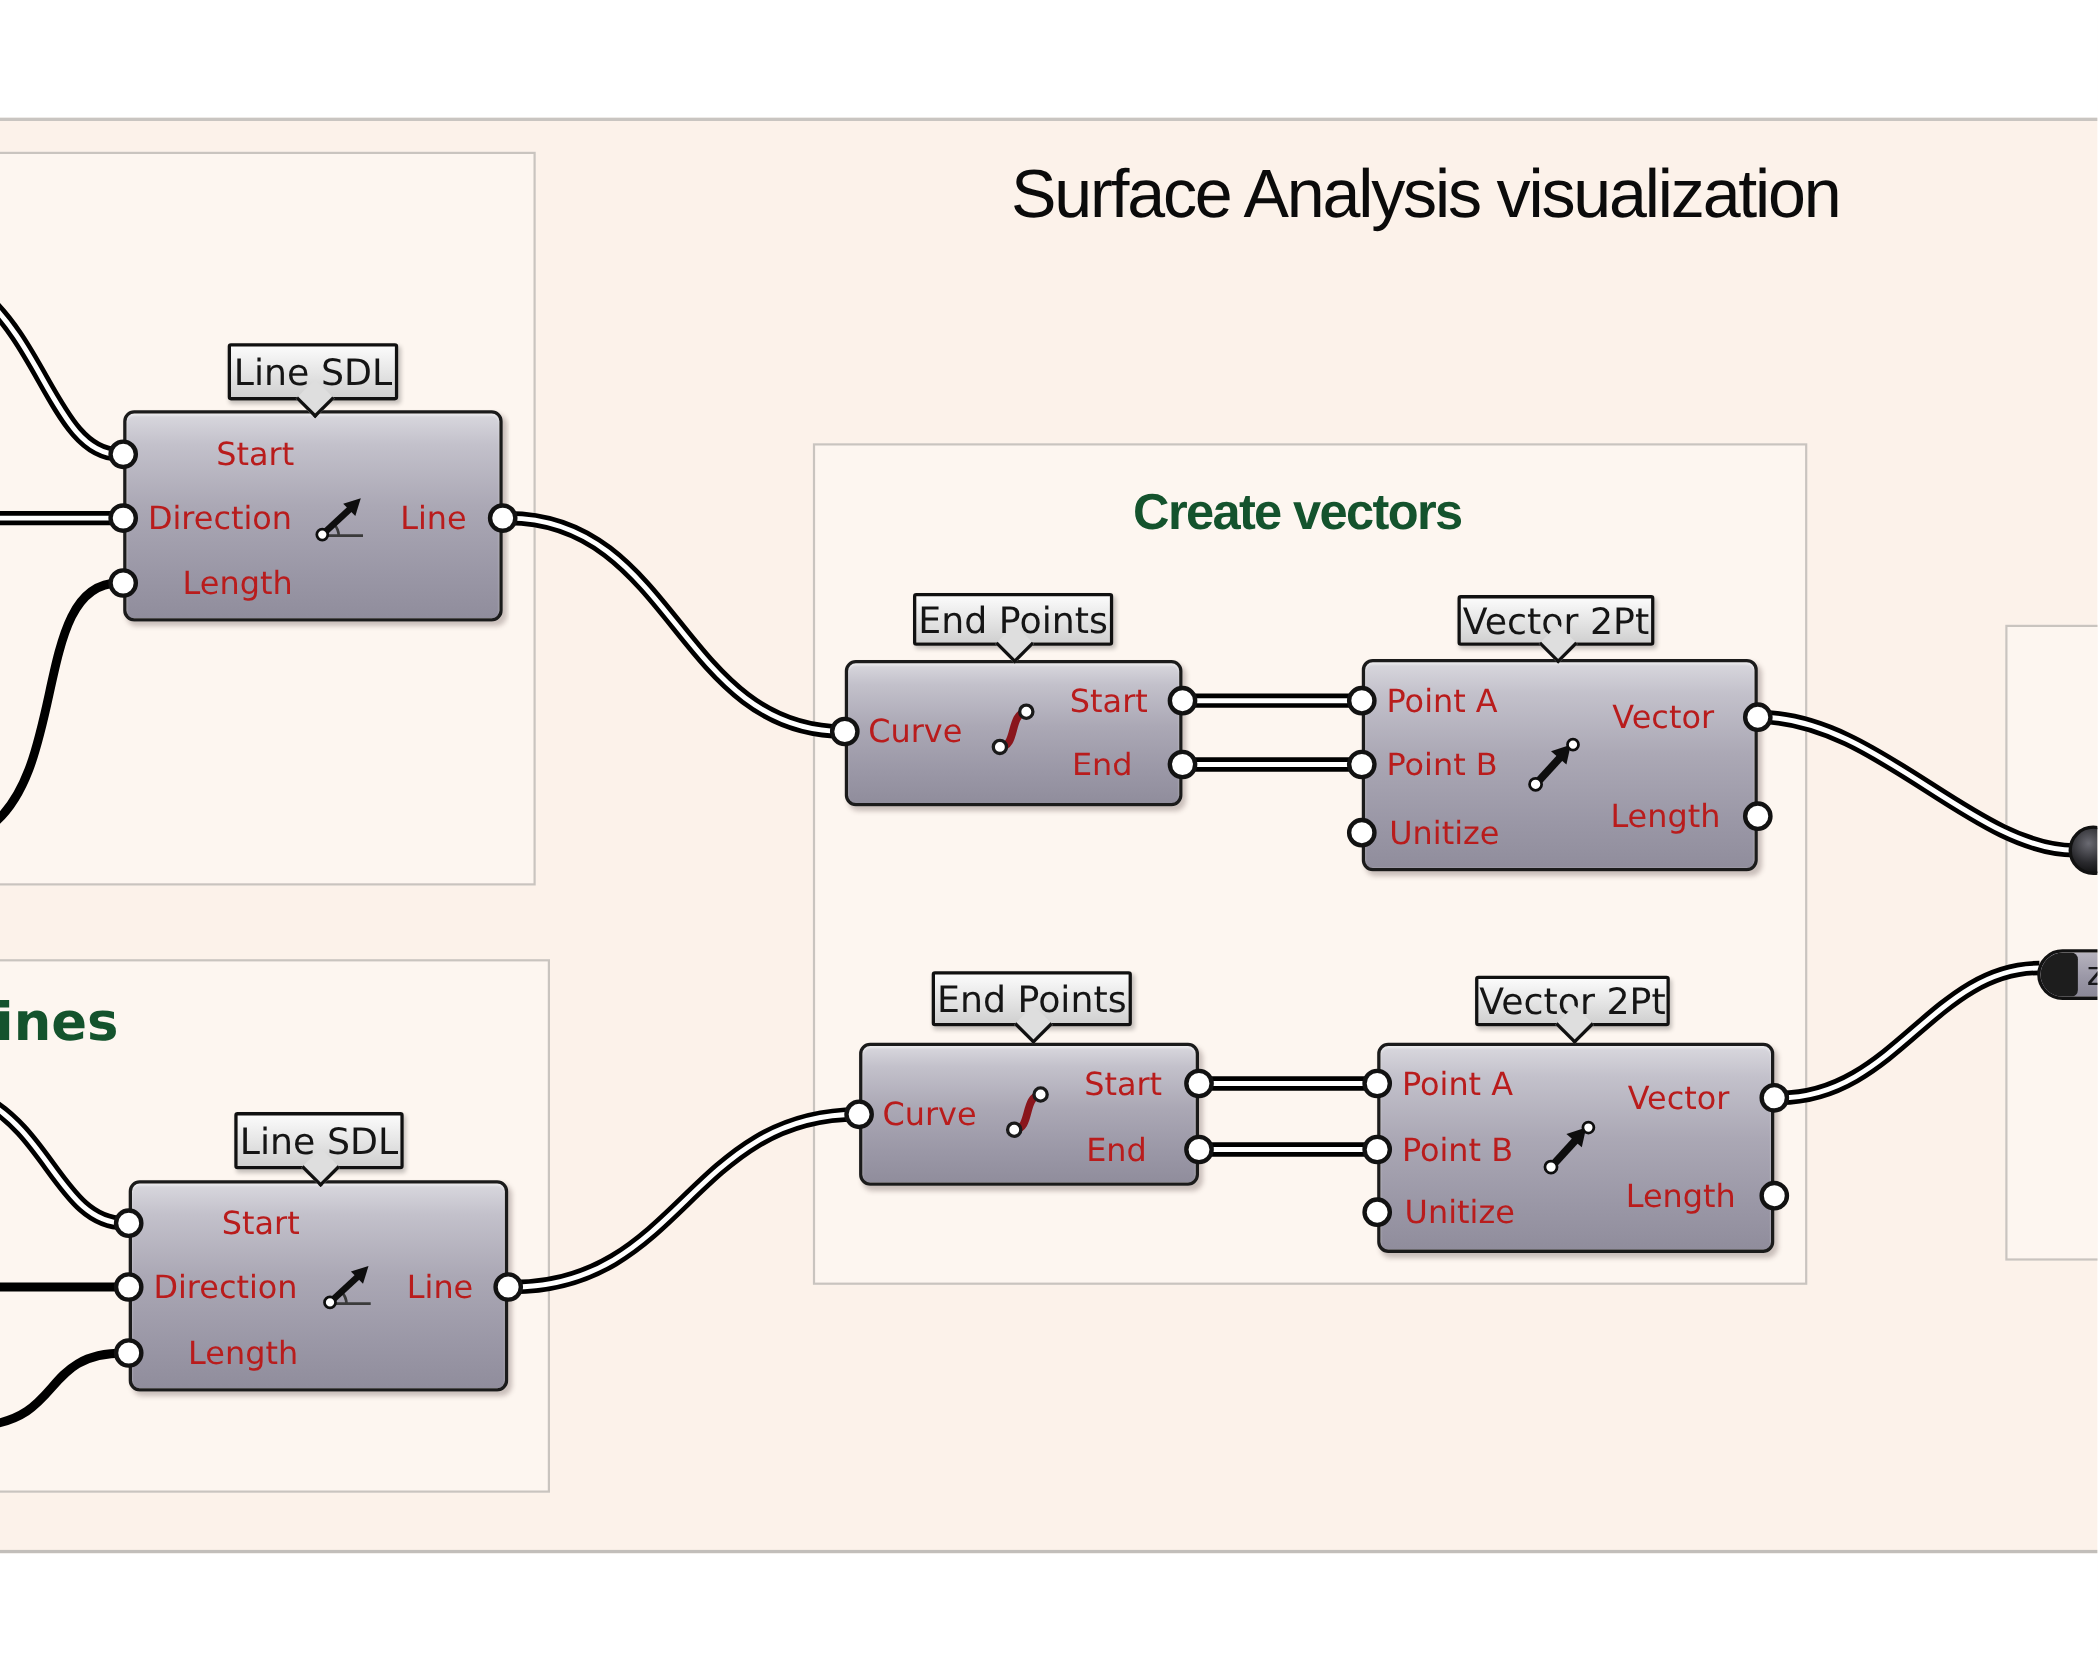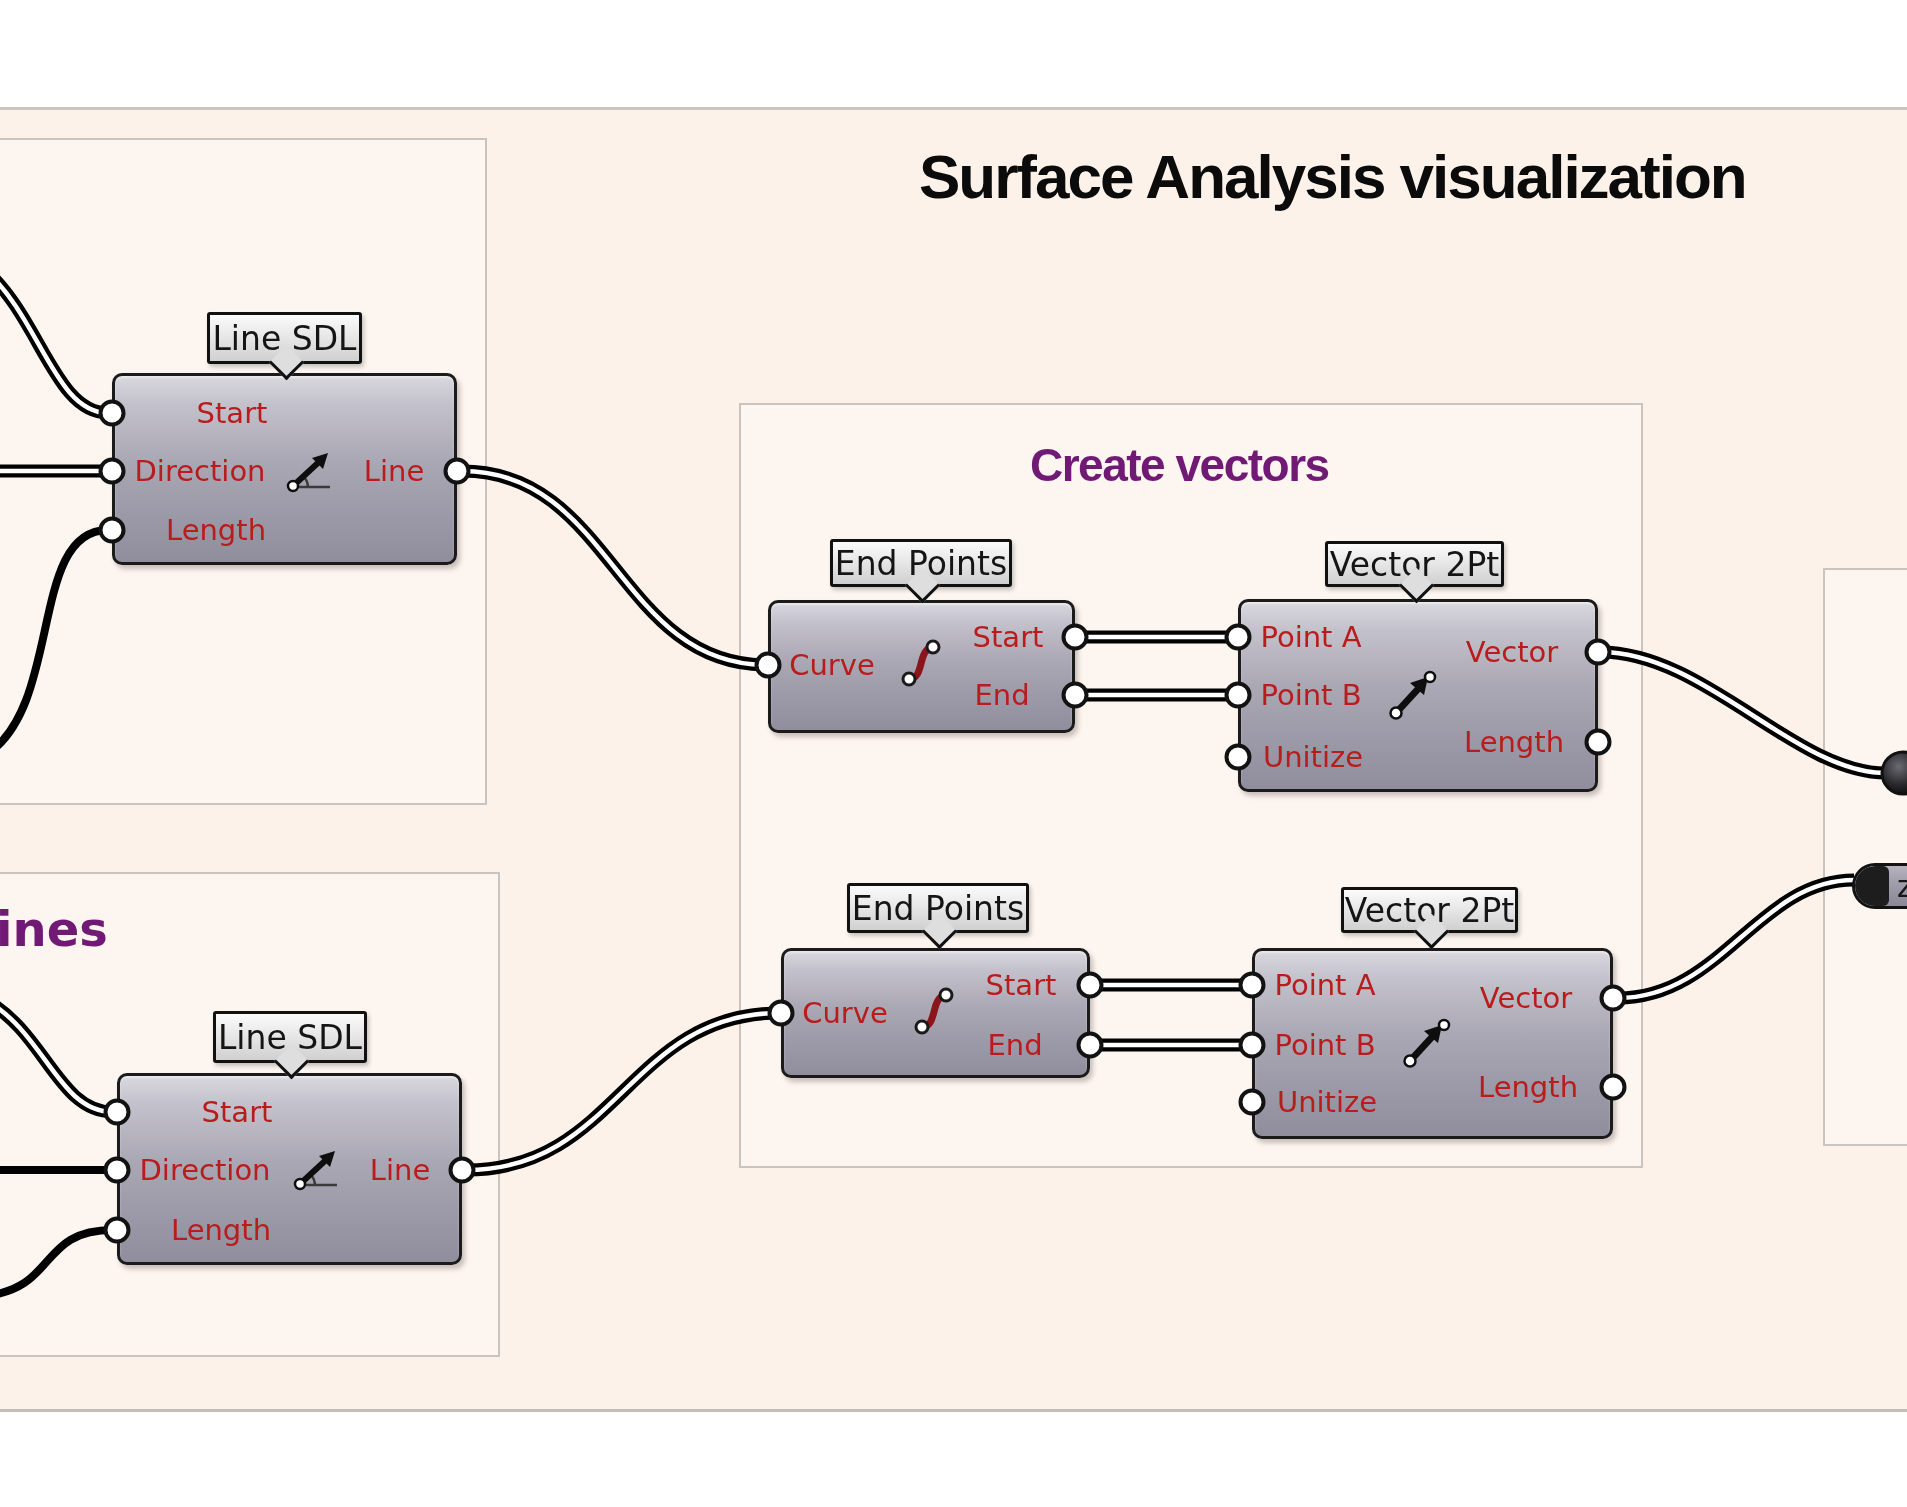--- a/index.html
+++ b/index.html
@@ -3,21 +3,21 @@
 <meta charset="utf-8">
 <style>
   html,body{margin:0;padding:0;background:#ffffff;}
   #page{position:relative;width:1907px;height:1507px;overflow:hidden;background:#ffffff;
         font-family:"DejaVu Sans","Liberation Sans",sans-serif;}
   
   #canvas-area{position:absolute;left:0;top:107px;width:1907px;height:1299px;
       background:#fcf2ea;border-top:3px solid #c9c5c1;border-bottom:3px solid #c2beba;}
   
   .group{position:absolute;background:#fdf6f0;border:2px solid #c9c4bf;box-sizing:border-box;}
-  .group-label{position:absolute;color:#701a75;font-family:"Liberation Sans",sans-serif;font-weight:bold;white-space:nowrap;text-align:right;}
+  .group-label{position:absolute;color:#14532d;font-family:"Liberation Sans",sans-serif;font-weight:bold;white-space:nowrap;text-align:right;}
   
   .comp{position:absolute;box-sizing:border-box;border:3px solid #1b1b1b;border-radius:10px;
       background:linear-gradient(180deg,#d9d8de 0%,#c3c1cb 15%,#aba8b5 45%,#9a97a6 78%,#908d9c 100%);
       box-shadow:3px 4px 5px rgba(70,45,45,.28), inset 0 2px 2px rgba(255,255,255,.45);}
   .plabel{position:absolute;transform:translate(-50%,-50%);font-size:29px;color:#b91c1c;white-space:nowrap;z-index:7;}
   
   .tip{position:absolute;box-sizing:border-box;border:3px solid #111;border-radius:3px;
       background:linear-gradient(180deg,#fbfbfb 0%,#e8e8e8 45%,#d0d0d0 100%);
       box-shadow:2px 3px 4px rgba(0,0,0,.22);z-index:8;text-align:center;
       font-size:33px;color:#151515;display:flex;align-items:center;justify-content:center;white-space:nowrap;margin-top:36px;}
@@ -30,21 +30,21 @@
   .ws{fill:none;stroke:#000;stroke-width:8px;}
   .port{fill:#ffffff;stroke:#121212;stroke-width:4px;}
   .icon{position:absolute;transform:translate(-50%,-50%);z-index:7;}
   
   #unit-z{position:absolute;left:1852px;top:863px;width:86px;height:46px;box-sizing:border-box;
       border:3px solid #121212;border-radius:23px;z-index:7;
       background:linear-gradient(180deg,#b6b3be 0%,#9b98a7 55%,#8b8897 100%);overflow:hidden;}
   #unit-z .cap{position:absolute;left:0;top:0;width:34px;height:100%;background:#1d1d1d;border-radius:20px 6px 6px 20px;}
   #unit-z .zl{position:absolute;left:42px;top:50%;transform:translateY(-50%);font-size:30px;color:#17171a;}
   #page-title{position:absolute;left:919px;top:141px;font-family:"Liberation Sans",sans-serif;
-      font-weight:bold;font-size:62px;letter-spacing:-2px;color:#0b0b0b;white-space:nowrap;z-index:2;}
+      font-weight:normal;font-size:62px;letter-spacing:-2px;color:#0b0b0b;white-space:nowrap;z-index:2;}
 </style>
 </head>
 <body>
 
 <div id="page">
 
   <div id="canvas-area"></div>
 
   <div class="group" style="left:-24px;top:138px;width:511px;height:667px;"></div>
   <div class="group" style="left:-24px;top:872px;width:524px;height:485px;"></div>

